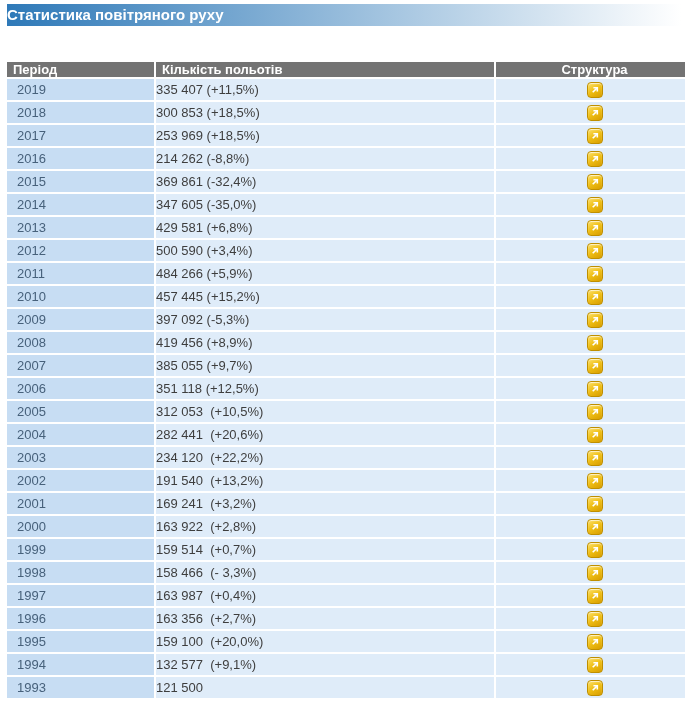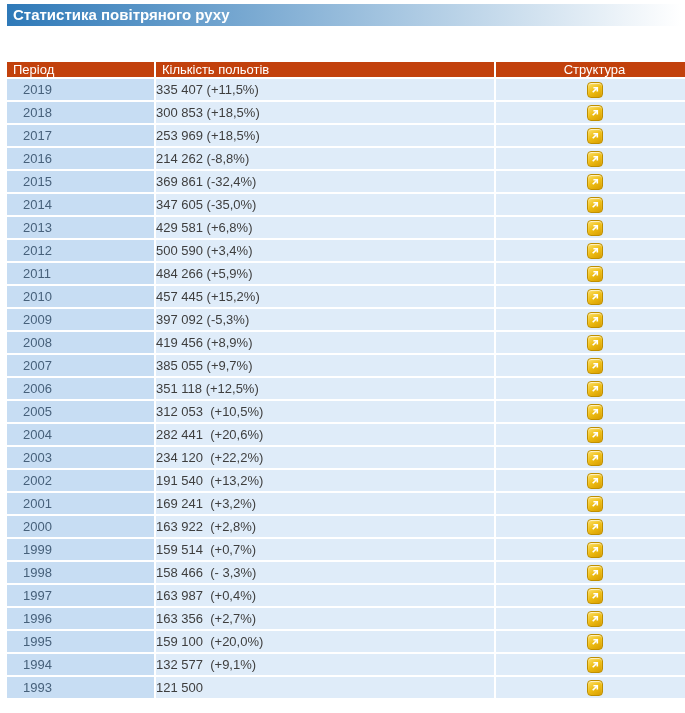--- a/index.html
+++ b/index.html
@@ -10,56 +10,55 @@
     height: 713px;
     font-family: "Liberation Sans", sans-serif;
     overflow: hidden;
   }
   .title-bar {
     box-sizing: border-box;
     margin: 4px 4px 0 7px;
     width: 674px;
     height: 22px;
     line-height: 22px;
-    padding-left: 6px;
     background: linear-gradient(to right, #2e79b8 0%, #ffffff 100%);
     color: #ffffff;
     font-size: 15px;
     font-weight: bold;
     white-space: nowrap;
   }
   table.stats-table {
     margin: 34px 0 0 5px;
     border-collapse: separate;
     border-spacing: 2px;
     table-layout: fixed;
     width: 678px;
   }
   th, td {
     padding: 0;
     font-size: 13px;
     overflow: hidden;
     white-space: nowrap;
   }
   th {
-    background: #c2410c;
+    background: #737373;
     color: #ffffff;
-    font-weight: normal;
+    font-weight: bold;
     height: 14px;
     text-align: left;
     padding-left: 6px;
   }
   th.period-col   { width: 141px; }
   th.flights-col  { width: 332px; }
   th.structure-col{ width: 197px; text-align: center; padding-left: 0; }
   td { height: 21px; vertical-align: middle; }
   td.period {
     background: #c7ddf3;
     color: #47617b;
-    padding-left: 16px;
+    padding-left: 10px;
   }
   td.flights {
     background: #dfecf9;
     color: #3e3e3e;
     padding-left: 0;
     white-space: pre;
   }
   td.structure {
     background: #dfecf9;
     text-align: center;

